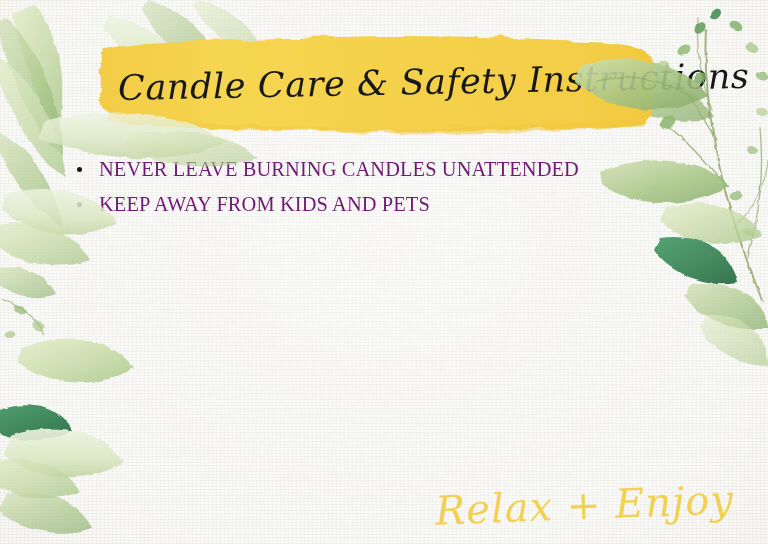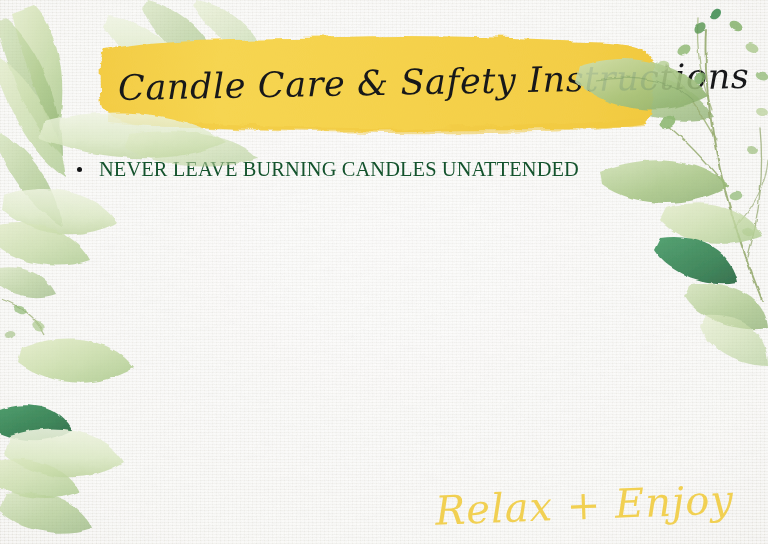--- a/index.html
+++ b/index.html
@@ -76,21 +76,21 @@
   #instructions{
     position:absolute;
     left:70px; top:152px;
     width:672px;
     z-index:5;
   }
   .bullet-row{
     position:relative;
     padding-left:29px;
     margin-bottom:0;
-    color:#14532d;
+    color:#701a75;
     font-family:"Liberation Serif", serif;
     font-size:20.4px;
     line-height:35px;
     letter-spacing:.12px;
     text-transform:uppercase;
   }
   .bullet-row::before{
     content:"";
     position:absolute;
     left:7px; top:15px;
@@ -219,20 +219,21 @@
         <path d="M20 90 C 110 100, 240 104, 350 101 C 450 98, 520 96, 556 92
                  L 556 100 C 500 106, 400 108, 300 107 C 180 106, 70 102, 20 97 Z" fill="#f1c93f" opacity="0.55"></path>
       </g>
     </svg>
   </div>
 
   <div id="title">Candle Care &amp; Safety Instructions</div>
 
   <div id="instructions">
     <div class="bullet-row">Never leave burning candles unattended</div>
+    <div class="bullet-row">Keep away from kids and pets</div>
   </div>
 
   <svg class="foliage foliage-front" viewBox="0 0 768 544" preserveAspectRatio="none">
 
     <g stroke-linecap="round" fill="none" filter="url(#wcSoft)">
       <path d="M762 300 C 742 250, 724 196, 714 140 C 708 104, 704 66, 706 30" stroke="#94a96d" stroke-width="1.9" opacity="0.88"></path>
       <path d="M726 186 C 706 162, 688 142, 668 126" stroke="#94a96d" stroke-width="1.5" opacity="0.85"></path>
       <path d="M716 140 C 700 112, 684 86, 666 64" stroke="#9aae72" stroke-width="1.4" opacity="0.8"></path>
       <path d="M748 256 C 760 214, 764 170, 760 128" stroke="#8ea368" stroke-width="1.3" opacity="0.7"></path>
       <path d="M734 228 C 752 210, 766 186, 768 160" stroke="#8ea368" stroke-width="1.2" opacity="0.62"></path>

